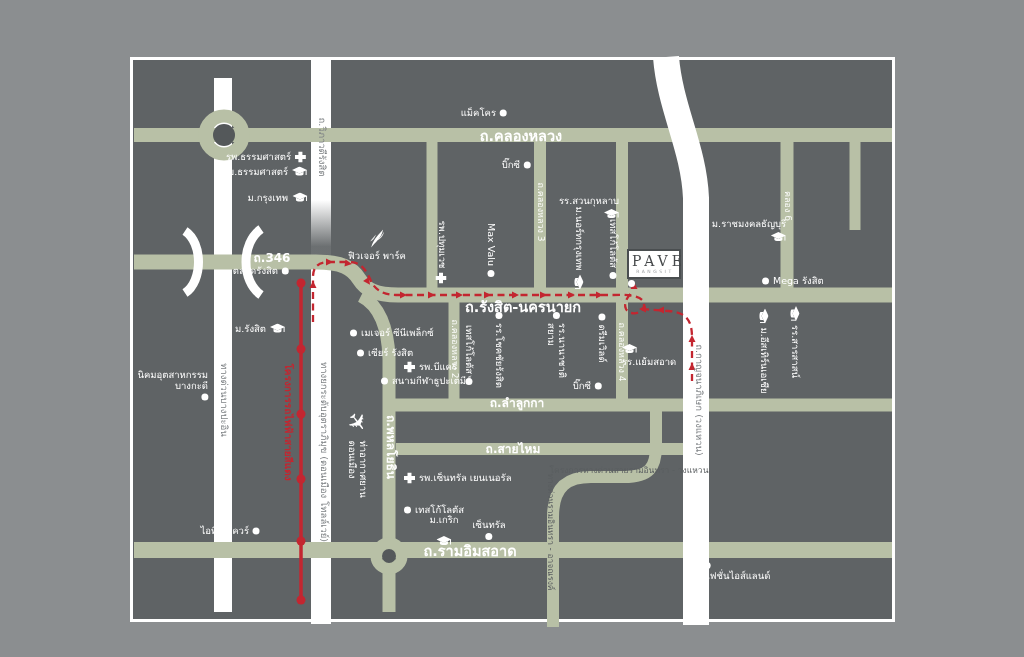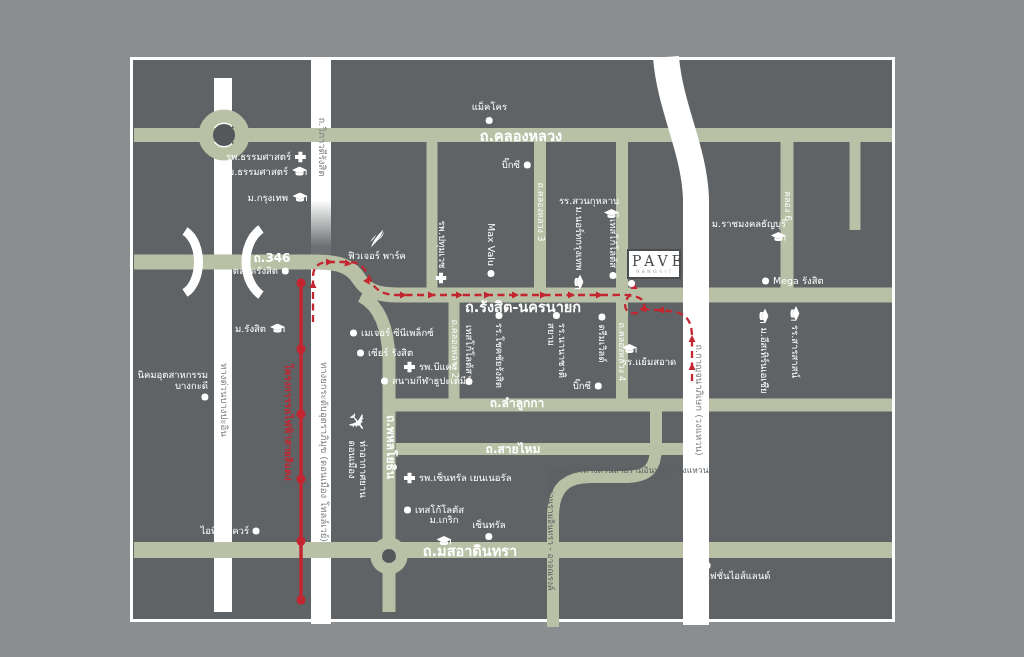--- a/index.html
+++ b/index.html
@@ -128,21 +128,21 @@
     <div class="lbl road-md" style="left: 272px; top: 259px; transform: translate(-50%, -50%);">
       <span style="white-space: pre-line;">ถ.346</span>
     </div>
     <div class="lbl road-md" style="left: 517px; top: 404px; transform: translate(-50%, -50%);">
       <span style="white-space: pre-line;">ถ.ลำลูกกา</span>
     </div>
     <div class="lbl road-md" style="left: 513px; top: 450px; transform: translate(-50%, -50%);">
       <span style="white-space: pre-line;">ถ.สายไหม</span>
     </div>
     <div class="lbl road-lg" style="left: 470px; top: 551px; transform: translate(-50%, -50%);">
-      <span style="white-space: pre-line;">ถ.มสอาดินทรา</span>
+      <span style="white-space: pre-line;">ถ.รามอิมสอาด</span>
     </div>
     <div class="lbl road-md" style="left: 390px; top: 447px; transform: translate(-50%, -50%) rotate(90deg);">
       <span style="white-space: pre-line;">ถ.พหลโยธิน</span>
     </div>
     <div class="lbl road-sm" style="left: 455px; top: 349px; transform: translate(-50%, -50%) rotate(90deg);">
       <span style="white-space: pre-line;">ถ.คลองหลวง 2</span>
     </div>
     <div class="lbl road-sm" style="left: 541px; top: 212px; transform: translate(-50%, -50%) rotate(90deg);">
       <span style="white-space: pre-line;">ถ.คลองหลวง 3</span>
     </div>
@@ -188,21 +188,21 @@
       </svg>
     </div>
     <div class="lbl poi" style="left: 307px; top: 198px; transform: translate(-100%, -50%);">
       <span style="white-space: pre-line;">ม.กรุงเทพ</span>
       <svg width="15" height="11">
         <polygon points="7.5,0 15,3.5 7.5,7 0,3.5" fill="#fff"></polygon>
         <path d="M3.5,5.2 v2.6 c0,1.6 8,1.6 8,0 v-2.6 l-4,1.8 z" fill="#fff"></path>
         <rect x="13.6" y="3.5" width="1" height="5" fill="#fff"></rect>
       </svg>
     </div>
-    <div class="lbl poi" style="left: 507px; top: 113px; transform: translate(-100%, -50%); flex-direction: column;">
+    <div class="lbl poi" style="left: 507px; top: 113px; transform: translate(-100%, -50%);">
       <span style="white-space: pre-line;">แม็คโคร</span>
       <span class="i-dot"></span>
     </div>
     <div class="lbl poi" style="left: 531px; top: 165px; transform: translate(-100%, -50%);">
       <span style="white-space: pre-line;">บิ๊กซี</span>
       <span class="i-dot"></span>
     </div>
     <div class="lbl poi col" style="left: 589px; top: 208px; transform: translate(-50%, -50%); align-items: flex-end;">
       <span style="white-space: pre-line;">รร.สวนกุหลาบ</span>
       <svg width="15" height="11">

